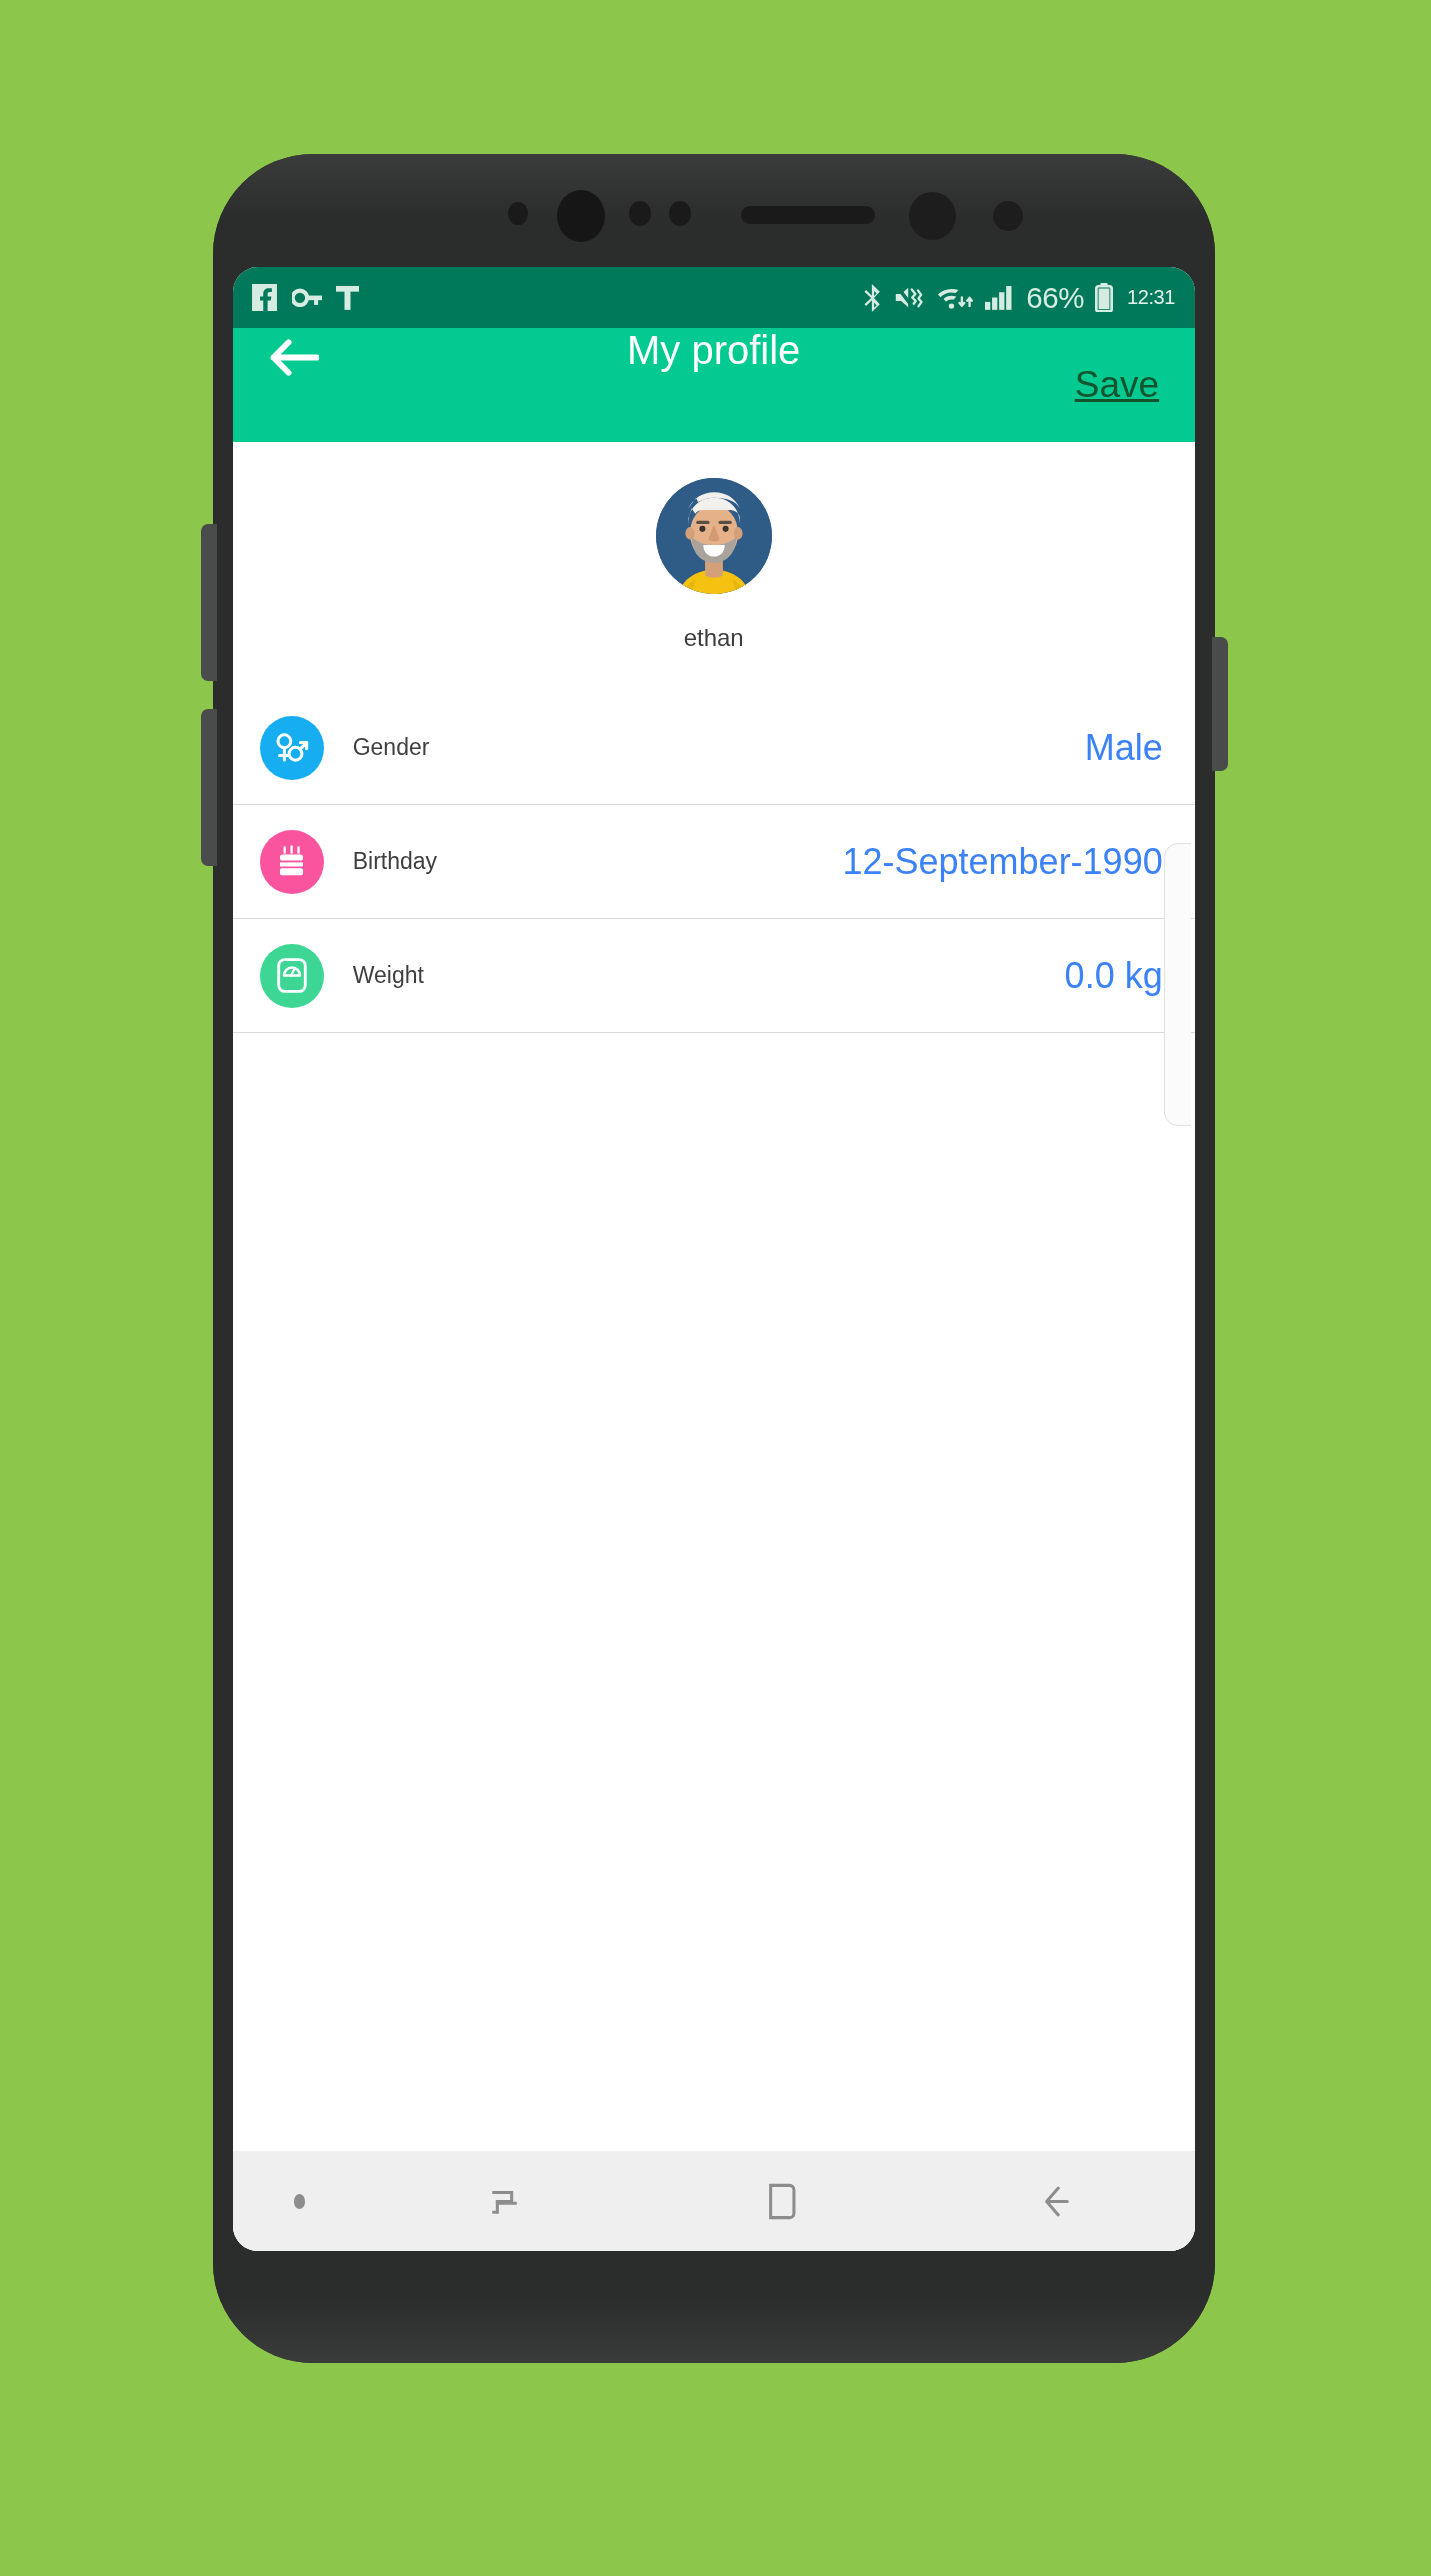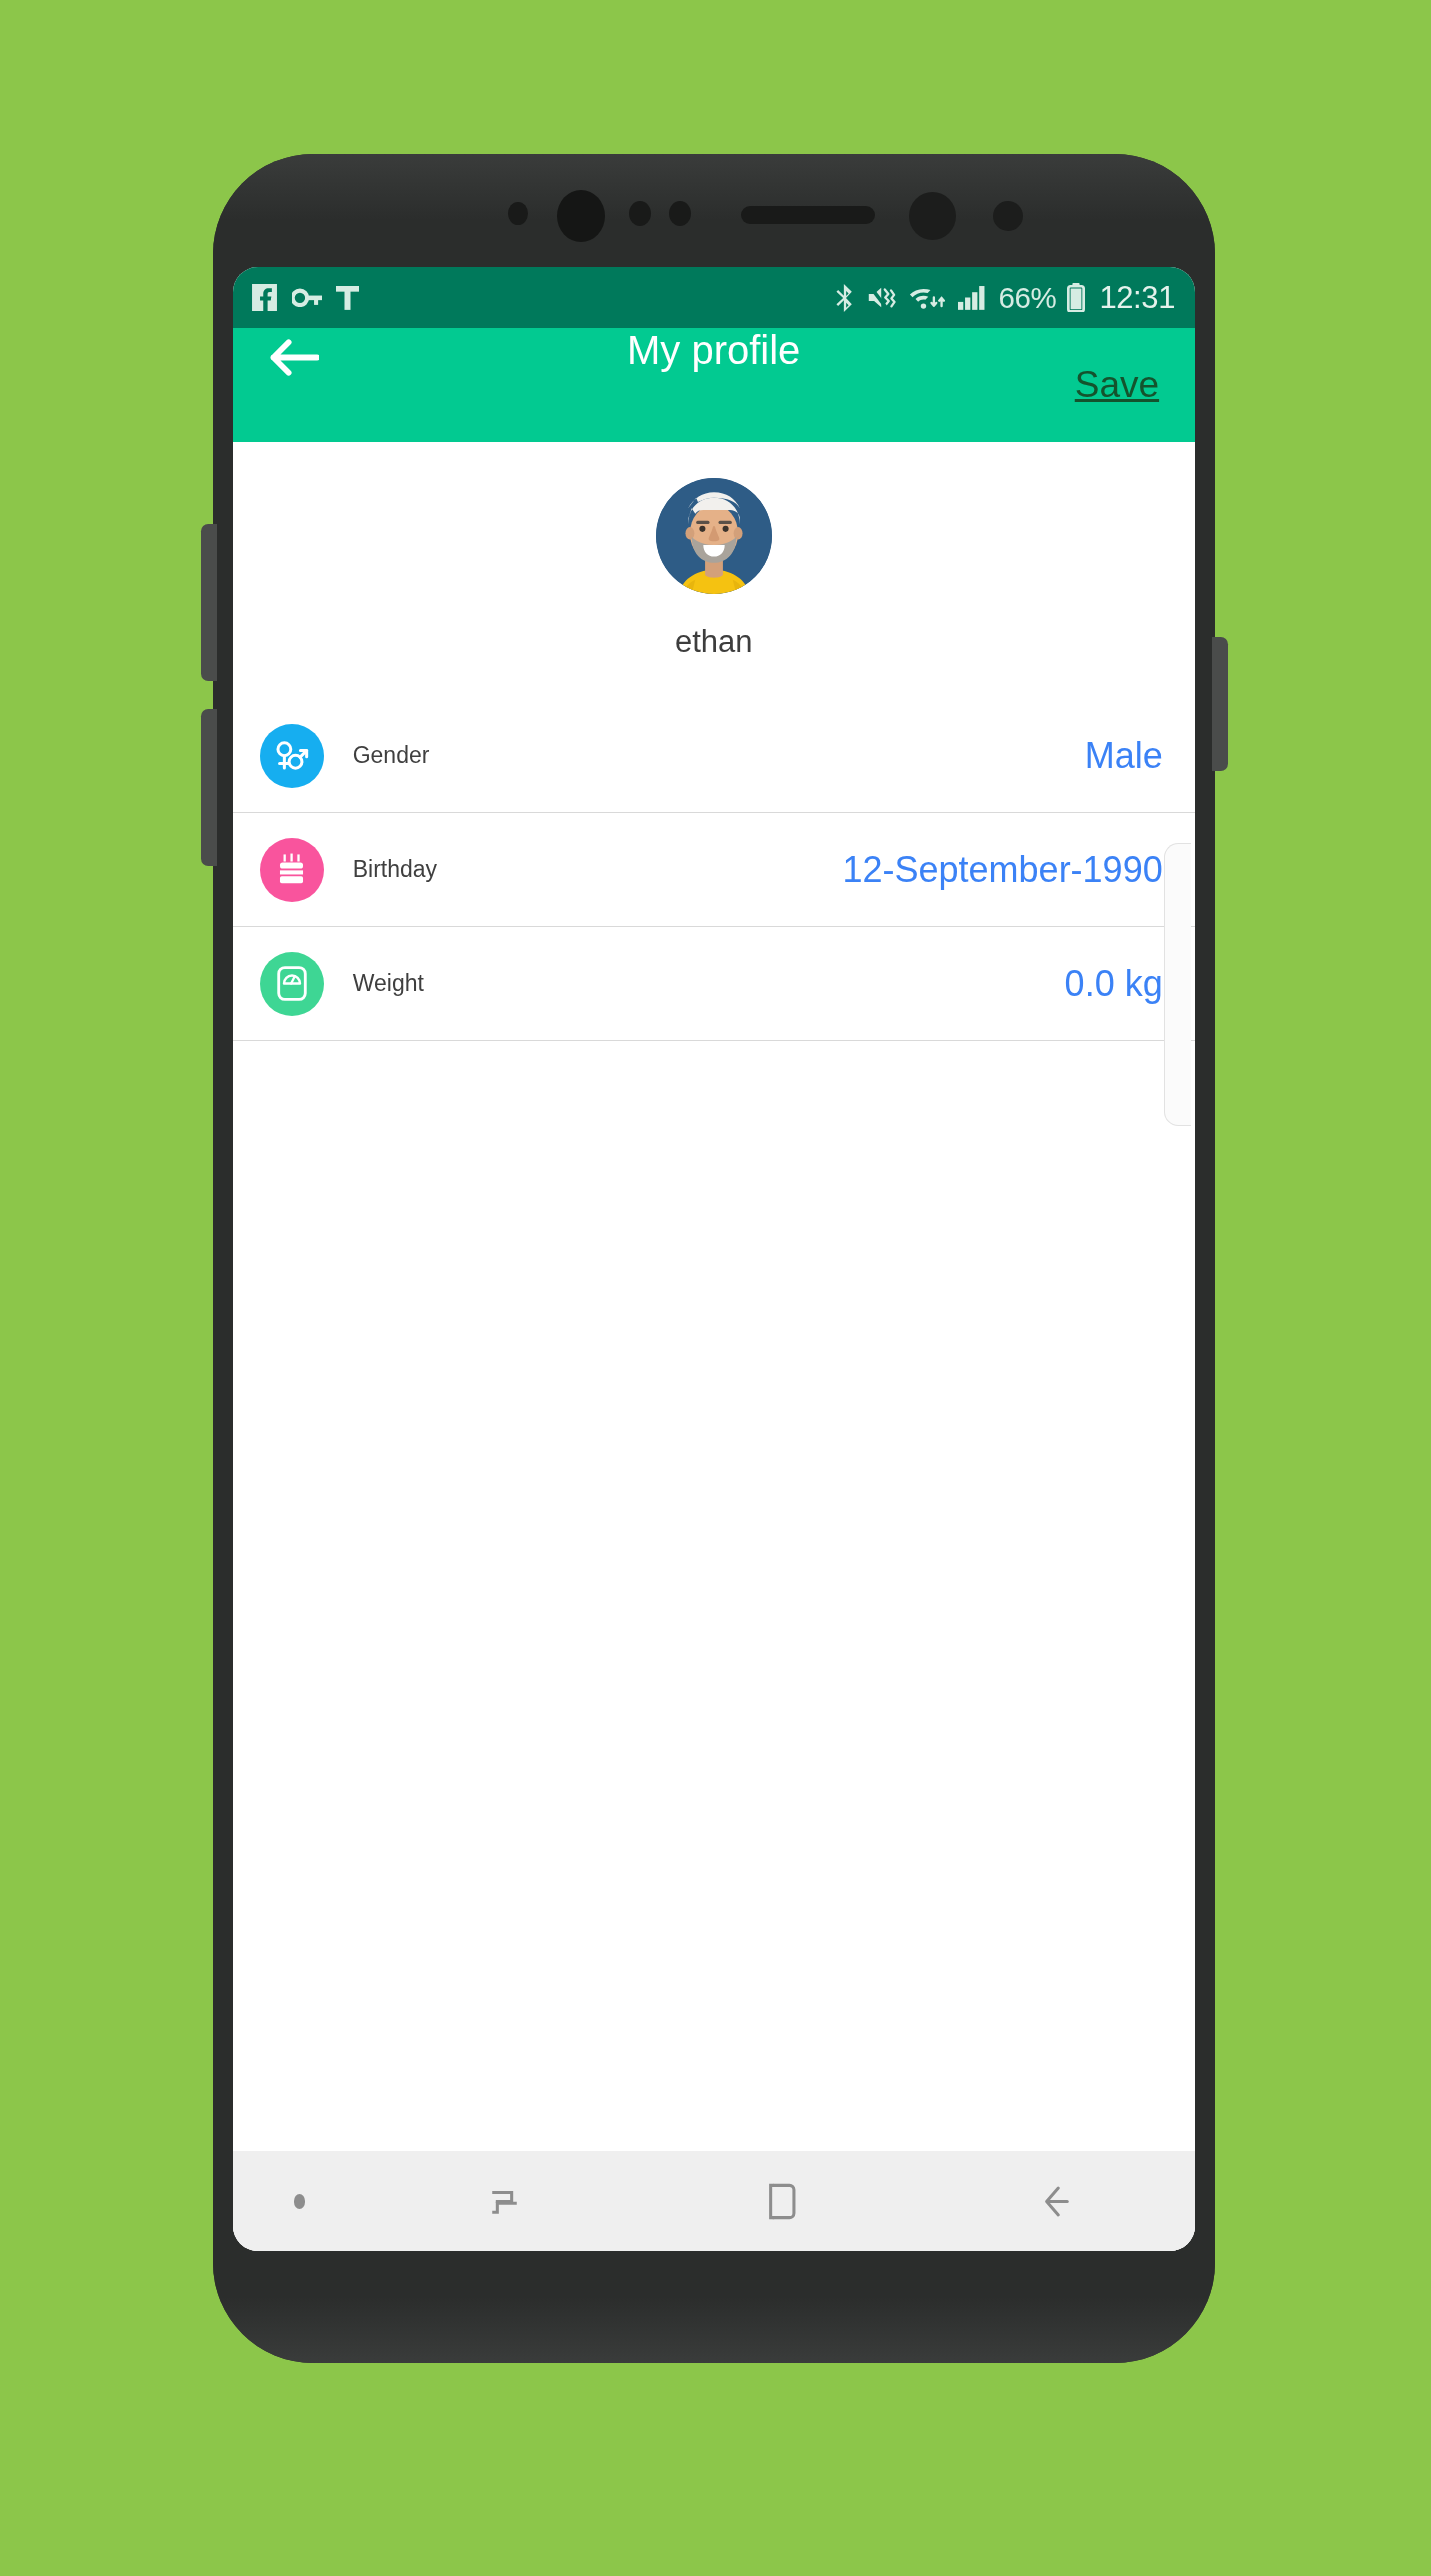--- a/index.html
+++ b/index.html
@@ -83,21 +83,21 @@
   #status-left  { display: flex; align-items: center; gap: 14.3px; }
   #status-right { display: flex; align-items: center; gap: 10.7px; margin-left: auto; }
   .status-ico { display: block; }
   #status-battery-pct {
     font-size: 29.5px;
     letter-spacing: -0.4px;
     color: #d6ece3;
     font-family: "Liberation Sans", sans-serif;
   }
   #status-clock {
-    font-size: 31px;
+    font-size: 20px;
     letter-spacing: -0.4px;
     color: #e4f2ec;
     margin-left: 3.6px;
   }
 
   
   #app-bar {
     height: 114px;
     background: #02ca91;
     display: flex;
@@ -147,21 +147,21 @@
   }
   #avatar {
     width: 116px; height: 116px;
     border-radius: 50%;
     overflow: hidden;
     background: #2e5c86;
     cursor: pointer;
   }
   #profile-name {
     margin-top: 30px;
-    font-size: 31px;
+    font-size: 24px;
     color: #3d3d3d;
   }
 
   
   #info-list { width: 100%; }
   .list-row {
     height: 114px;
     display: flex;
     align-items: center;
     padding: 0 32px 0 27px;

